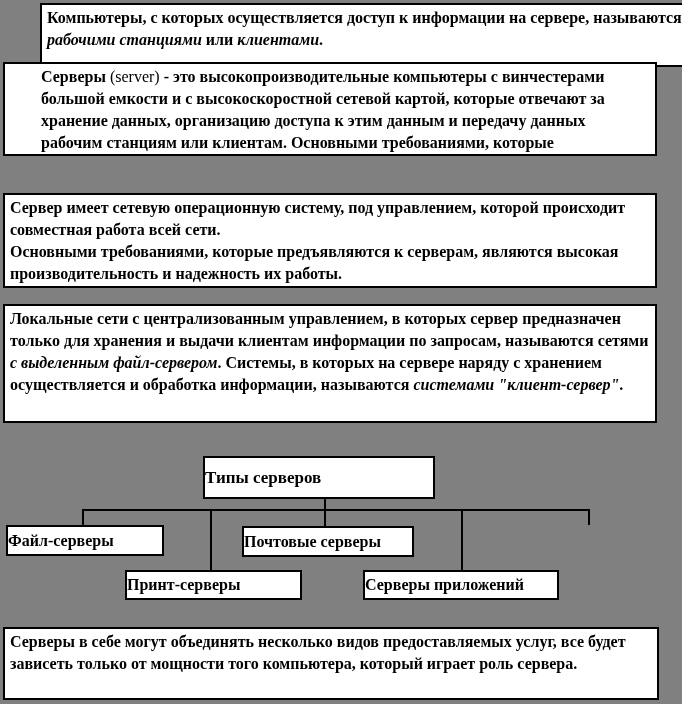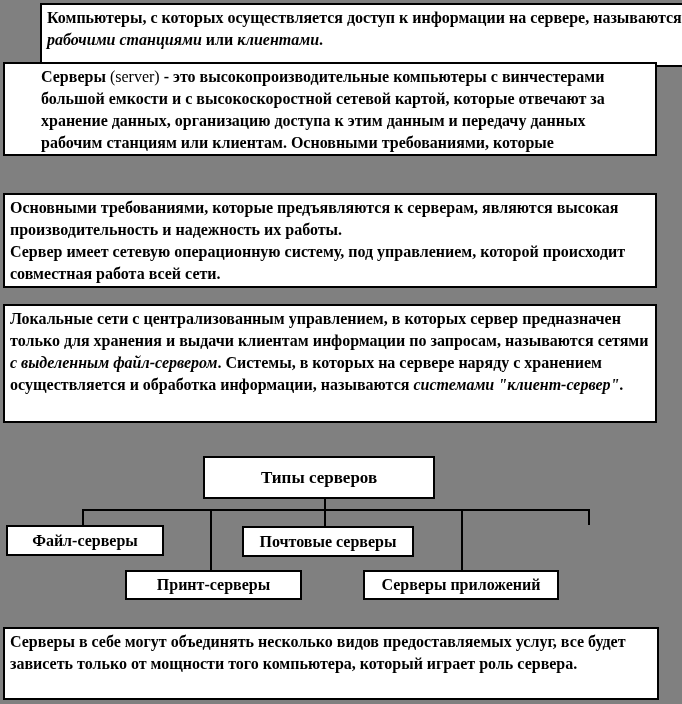--- a/index.html
+++ b/index.html
@@ -26,21 +26,21 @@
   .para { margin: 0; }
   .it { font-style: italic; }
   .reg { font-weight: normal; }
   .node {
     position: absolute;
     background: var(--boxfill, #ffffff);
     border: 2px solid var(--line, #000000);
     box-sizing: border-box;
     display: flex;
     align-items: center;
-    justify-content: center;
+    justify-content: flex-start;
     font-weight: bold;
     font-size: 17px;
     text-align: center;
     white-space: nowrap;
   }
   .cline { position: absolute; background: var(--line, #000000); }
 </style>
 </head>
 <body>
 
@@ -48,22 +48,22 @@
 
   <div class="tb" style="left:3px; top:3px; width:654px; height:64px;margin-left:37px;">
     <p class="para"><span>Компьютеры, с которых осуществляется доступ к информации на сервере, называются </span><span class="it">рабочими станциями</span><span> или </span><span class="it">клиентами</span><span>.</span></p>
   </div>
 
   <div class="tb" style="left:3px; top:62px; width:654px; height:94px;padding-left:36px;">
     <p class="para"><span>Серверы</span><span class="reg"> (server) </span><span>- это высокопроизводительные компьютеры с винчестерами большой емкости и с высокоскоростной сетевой картой, которые отвечают за хранение данных, организацию доступа к этим данным и передачу данных рабочим станциям или клиентам. Основными требованиями, которые предъявляются к серверам, являются высокая производительность и надежность их работы.</span></p>
   </div>
 
   <div class="tb" style="left:3px; top:193px; width:654px; height:95px;">
+    <p class="para">Сервер имеет сетевую операционную систему, под управлением, которой происходит совместная работа всей сети.</p>
     <p class="para">Основными требованиями, которые предъявляются к серверам, являются высокая производительность и надежность их работы.</p>
-    <p class="para">Сервер имеет сетевую операционную систему, под управлением, которой происходит совместная работа всей сети.</p>
   </div>
 
   <div class="tb" style="left:3px; top:304px; width:654px; height:119px;">
     <p class="para"><span>Локальные сети с централизованным управлением, в которых сервер предназначен только для хранения и выдачи клиентам информации по запросам, называются сетями </span><span class="it">с выделенным файл-сервером</span><span>. Системы, в которых на сервере наряду с хранением осуществляется и обработка информации, называются </span><span class="it">системами "клиент-сервер"</span><span>.</span></p>
   </div>
 
   <div class="node" style="left:203px; top:456px; width:232px; height:43px;">
     <span>Типы серверов</span>
   </div>
 

